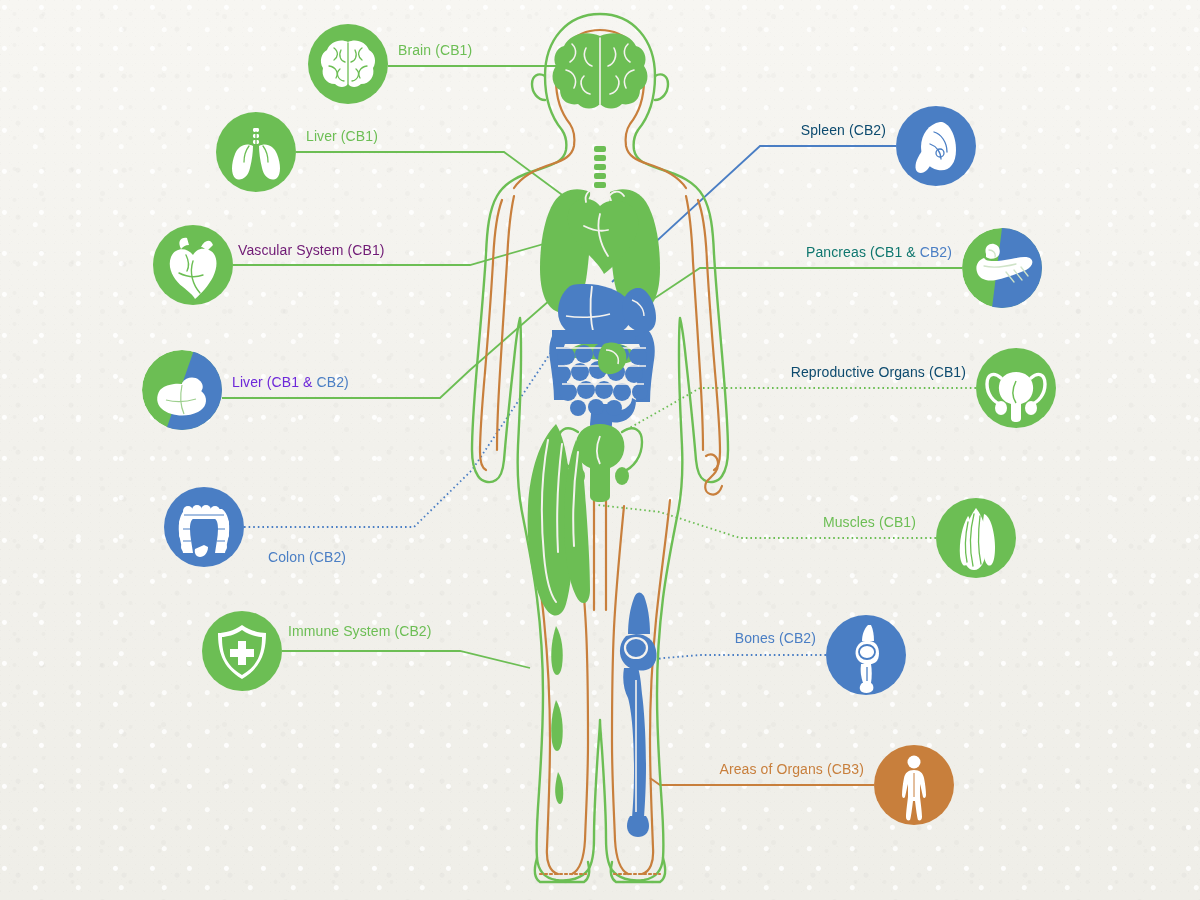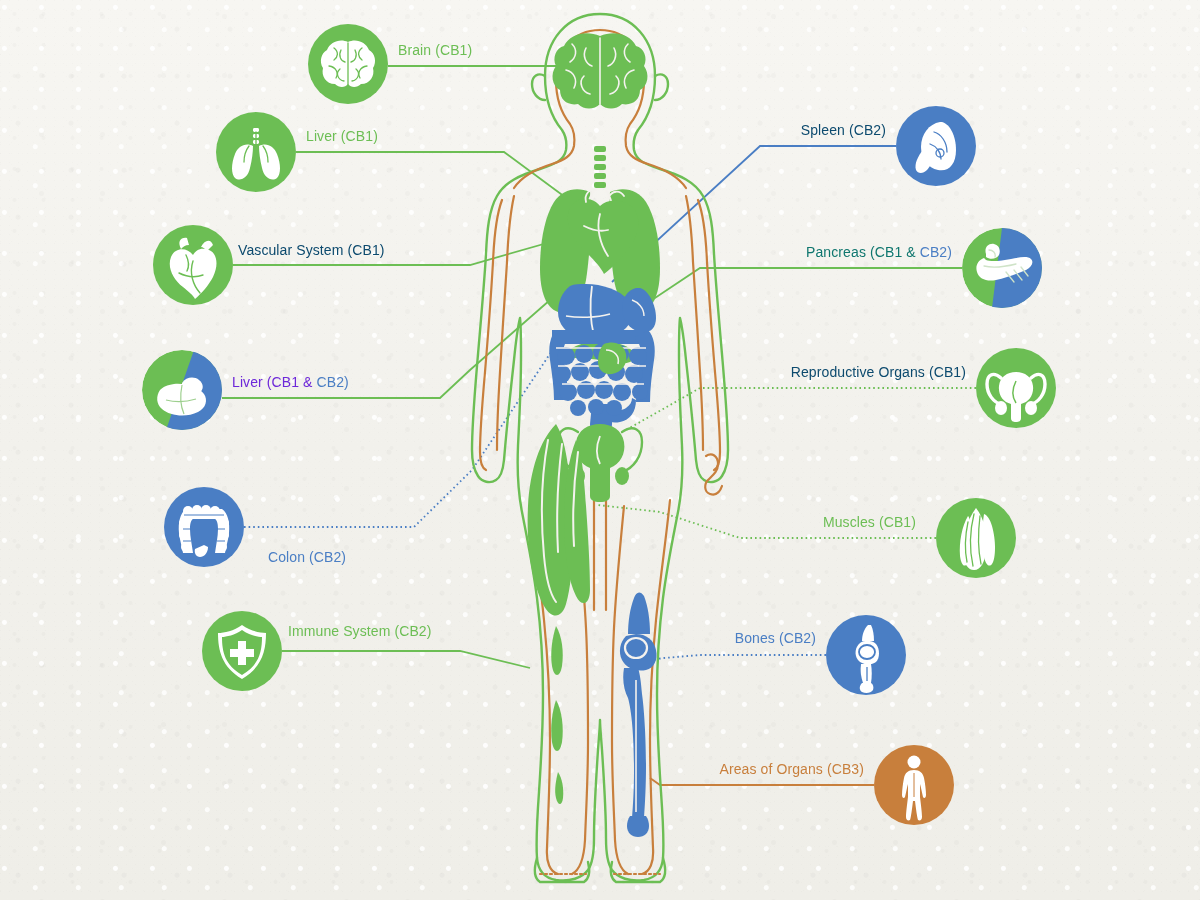--- a/index.html
+++ b/index.html
@@ -408,21 +408,21 @@
         <path d="M48 22 C 52 14 58 14 60 20 L 54 26 C 52 24 50 22 48 22 Z"></path>
       </g>
       <g stroke="#6cbe54" stroke-width="1.4" fill="none" stroke-linecap="round">
         <path d="M40 36 C 36 48 40 60 47 68"></path>
         <path d="M26 48 C 34 52 42 53 50 50"></path>
         <path d="M33 30 C 36 36 36 42 34 46"></path>
       </g>
     </svg>
   </div>
   <div class="callout-label" style="left:238px;top:242px;">
-    <span style="color:#0c4a6e;">Vascular System (CB1)</span>
+    <span style="color:#701a75;">Vascular System (CB1)</span>
   </div>
 
   <div class="icon-circle" style="left:142px;top:350px;width:80px;height:80px;">
     <svg width="80" height="80" viewBox="0 0 80 80">
       <circle cx="40" cy="40" r="40" fill="#6cbe54"></circle>
       <path d="M52 0 L80 0 L80 80 L24 80 Z" fill="#4a7ec4"></path>
       <path fill="#ffffff" d="
         M18 40 C 14 46 14 54 20 59 C 28 66 44 68 56 62
         C 64 58 66 50 62 44 C 57 37 44 33 32 34 C 25 35 21 37 18 40 Z"></path>
       <path fill="#ffffff" d="

